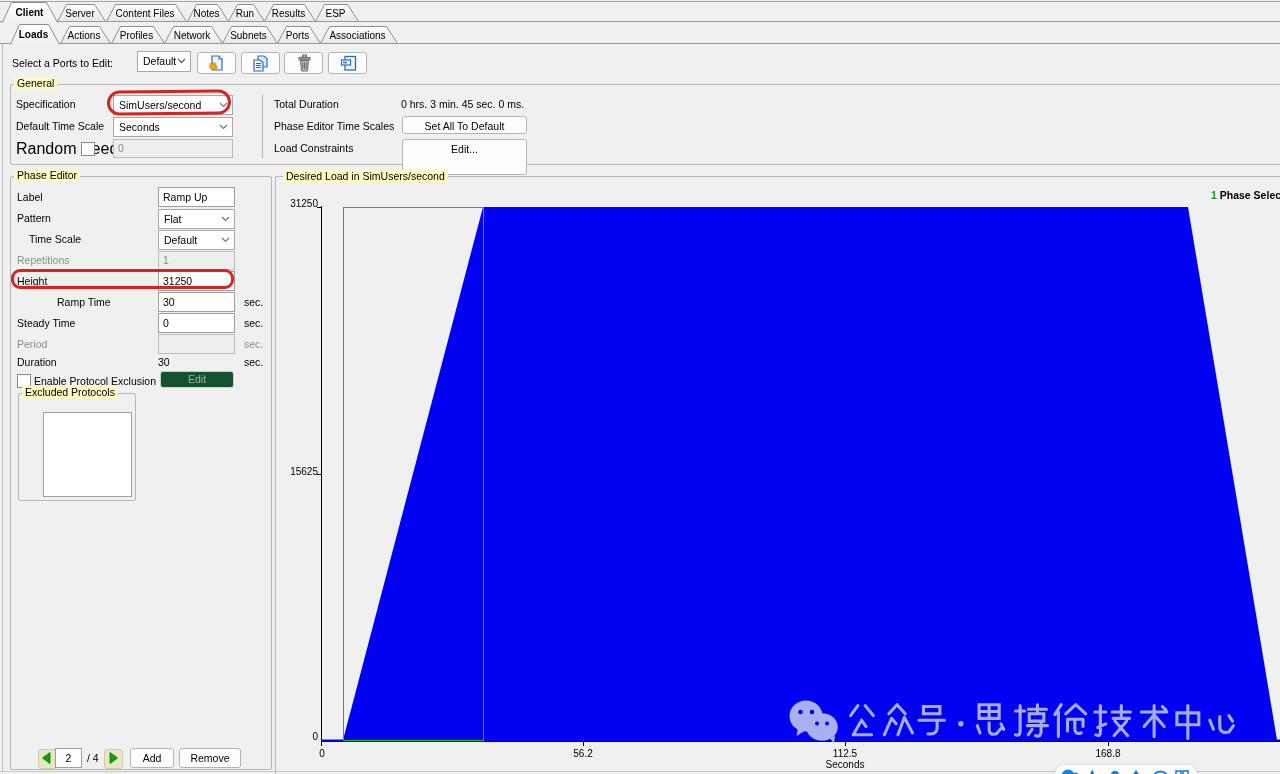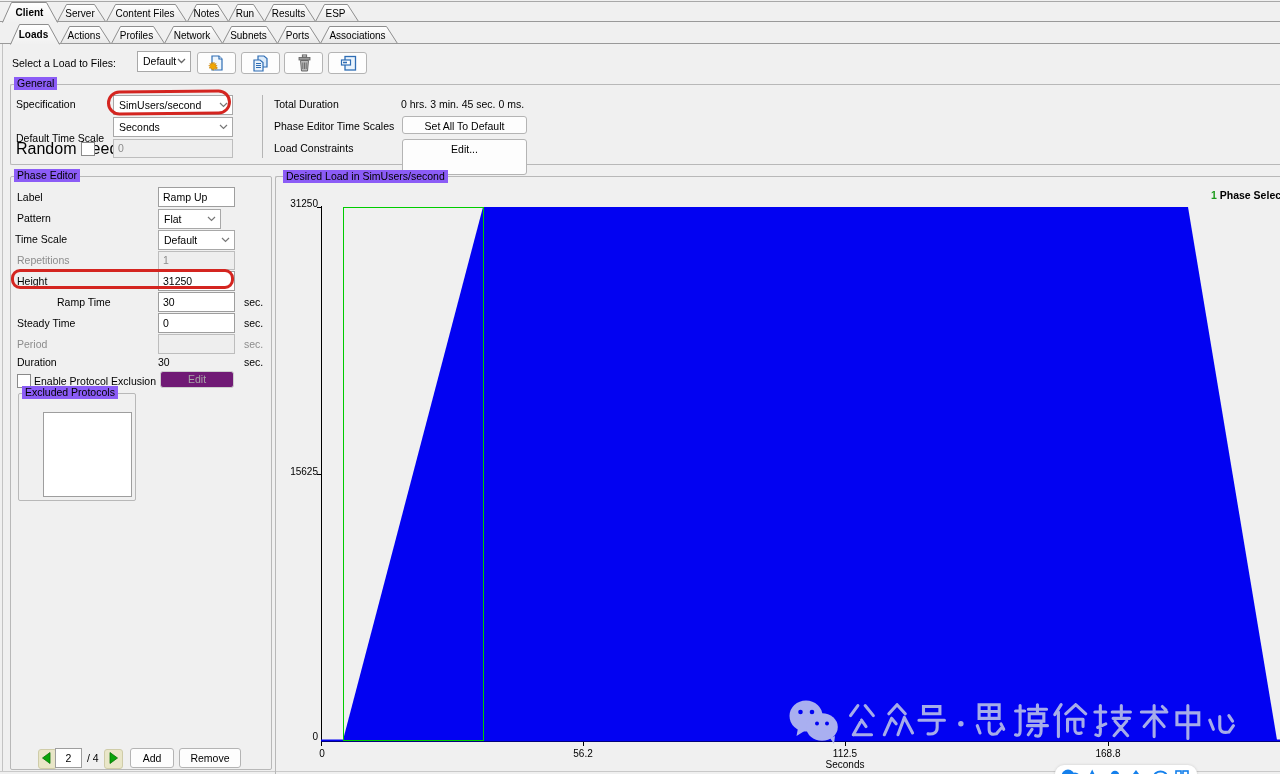--- a/index.html
+++ b/index.html
@@ -1,28 +1,28 @@
 <!DOCTYPE html>
 <html><head>
 <meta charset="utf-8">
 <style>
 html,body{margin:0;padding:0;}
 body{width:1280px;height:774px;overflow:hidden;position:relative;background:#f0f0f0;
   font-family:"Liberation Sans",sans-serif;font-size:10.5px;color:#000;}
 .ab{position:absolute;}
 .fs{position:absolute;border:1px solid #b8b8b8;border-radius:2px;}
-.leg{position:absolute;top:-7px;background:#8b5cf6;padding:0 3px;font-size:10.5px;line-height:13px;}
+.leg{position:absolute;top:-7px;background:#fef9c3;padding:0 3px;font-size:10.5px;line-height:13px;}
 .fld{position:absolute;background:#fff;border:1px solid #9e9e9e;font-size:10.5px;line-height:17px;padding:0 0 0 4px;box-sizing:border-box;}
 .fld.dis{background:#eeeeee;border-color:#bdbdbd;color:#8c8c8c;}
 .cmb{position:absolute;background:#fff;border:1px solid #a8a8a8;font-size:10.5px;box-sizing:border-box;}
 .cmb .t{position:absolute;left:5px;top:3px;}
 .cmb svg{position:absolute;right:4px;top:6px;}
 .btn{position:absolute;background:#fdfdfd;border:1px solid #b4b4b4;border-radius:3px;box-sizing:border-box;
   text-align:center;font-size:10.5px;color:#000;}
-.btn.dis{background:#701a75;border-color:#cecece;color:#a6a6a6;}
+.btn.dis{background:#14532d;border-color:#cecece;color:#a6a6a6;}
 .lbl{position:absolute;font-size:10.5px;line-height:13px;white-space:nowrap;}
 .lbl.gray{color:#8c8c8c;}
 .chk{position:absolute;width:12px;height:12px;background:#fff;border:1px solid #8a8a8a;box-sizing:content-box;}
 .red{position:absolute;border:3px solid #d42520;border-radius:12px;}
 </style>
 </head>
 <body>
 
 <div class="ab" style="left:0;top:1px;width:1280px;height:1px;background:#a8a8a8;"></div>
 
@@ -73,21 +73,21 @@
 <text x="192" y="39" text-anchor="middle">Network</text>
 <text x="248.5" y="39" text-anchor="middle">Subnets</text>
 <text x="297.5" y="39" text-anchor="middle">Ports</text>
 <text x="357.5" y="39" text-anchor="middle">Associations</text>
 </g>
 </svg>
 
 <div class="ab" style="left:2px;top:44px;width:1px;height:727px;background:#c3c3c3;"></div>
 <div class="ab" style="left:0;top:771px;width:1280px;height:1px;background:#c9c9c9;"></div>
 
-<div class="lbl" style="left:12px;top:57px;">Select a Load to Files:</div>
+<div class="lbl" style="left:12px;top:57px;">Select a Ports to Edit:</div>
 <div class="cmb" style="left:137px;top:51px;width:54px;height:21px;">
   <span class="t">Default</span>
   <svg width="9" height="6" viewBox="0 0 9 6">
       <path d="M1,1 L4.5,4.5 L8,1" fill="none" stroke="#666" stroke-width="1.3"></path>
     </svg>
 </div>
 <div class="btn" style="left:197px;top:52px;width:39px;height:22px;"></div>
 <div class="btn" style="left:241px;top:52px;width:39px;height:22px;"></div>
 <div class="btn" style="left:284px;top:52px;width:39px;height:22px;"></div>
 <div class="btn" style="left:328px;top:52px;width:39px;height:22px;"></div>
@@ -117,21 +117,21 @@
 
 <div class="fs" style="left:10px;top:84px;width:1275px;height:79px;border-right:none;border-radius:2px 0 0 2px;"></div>
 <div class="leg ab" style="left:14px;top:77px;">General</div>
 <div class="lbl" style="left:16px;top:98px;">Specification</div>
 <div class="cmb" style="left:113px;top:95px;width:120px;height:20px;">
   <span class="t">SimUsers/second</span>
   <svg width="9" height="6" viewBox="0 0 9 6">
       <path d="M1,1 L4.5,4.5 L8,1" fill="none" stroke="#777" stroke-width="1.2"></path>
     </svg>
 </div>
-<div class="lbl" style="left:16px;top:132px;">Default Time Scale</div>
+<div class="lbl" style="left:16px;top:120px;">Default Time Scale</div>
 <div class="cmb" style="left:113px;top:117px;width:120px;height:20px;">
   <span class="t">Seconds</span>
   <svg width="9" height="6" viewBox="0 0 9 6">
       <path d="M1,1 L4.5,4.5 L8,1" fill="none" stroke="#777" stroke-width="1.2"></path>
     </svg>
 </div>
 <div class="lbl" style="left:16px;top:142px;font-size:16px;">Random Seed</div>
 <div class="chk" style="left:81px;top:142px;"></div>
 <div class="fld dis" style="left:113px;top:139px;width:120px;height:19px;">0</div>
 <div class="ab" style="left:262px;top:95px;width:1px;height:63px;background:#b5b5b5;"></div>
@@ -142,27 +142,27 @@
 <div class="lbl" style="left:274px;top:142px;">Load Constraints</div>
 <div class="btn" style="left:402px;top:139px;width:125px;height:36px;line-height:18px;">Edit...</div>
 
 <div class="red" style="left:107px;top:90px;width:118px;height:19px;border-radius:13px;transform:rotate(-0.6deg);"></div>
 
 <div class="fs" style="left:10px;top:176px;width:260px;height:592px;"></div>
 <div class="leg ab" style="left:14px;top:169px;">Phase Editor</div>
 <div class="lbl" style="left:17px;top:191px;">Label</div>
 <div class="fld" style="left:158px;top:187px;width:77px;height:20px;line-height:18px;">Ramp Up</div>
 <div class="lbl" style="left:17px;top:212px;">Pattern</div>
-<div class="cmb" style="left:158px;top:209px;width:63px;height:20px;">
+<div class="cmb" style="left:158px;top:209px;width:77px;height:20px;">
   <span class="t">Flat</span>
   <svg width="9" height="6" viewBox="0 0 9 6">
       <path d="M1,1 L4.5,4.5 L8,1" fill="none" stroke="#777" stroke-width="1.2"></path>
     </svg>
 </div>
-<div class="lbl" style="left:15px;top:233px;">Time Scale</div>
+<div class="lbl" style="left:29px;top:233px;">Time Scale</div>
 <div class="cmb" style="left:158px;top:230px;width:77px;height:20px;">
   <span class="t">Default</span>
   <svg width="9" height="6" viewBox="0 0 9 6">
       <path d="M1,1 L4.5,4.5 L8,1" fill="none" stroke="#777" stroke-width="1.2"></path>
     </svg>
 </div>
 <div class="lbl gray" style="left:17px;top:254px;">Repetitions</div>
 <div class="fld dis" style="left:158px;top:251px;width:77px;height:19px;">1</div>
 <div class="lbl" style="left:17px;top:275px;">Height</div>
 <div class="fld" style="left:158px;top:271px;width:77px;height:20px;line-height:18px;">31250</div>

